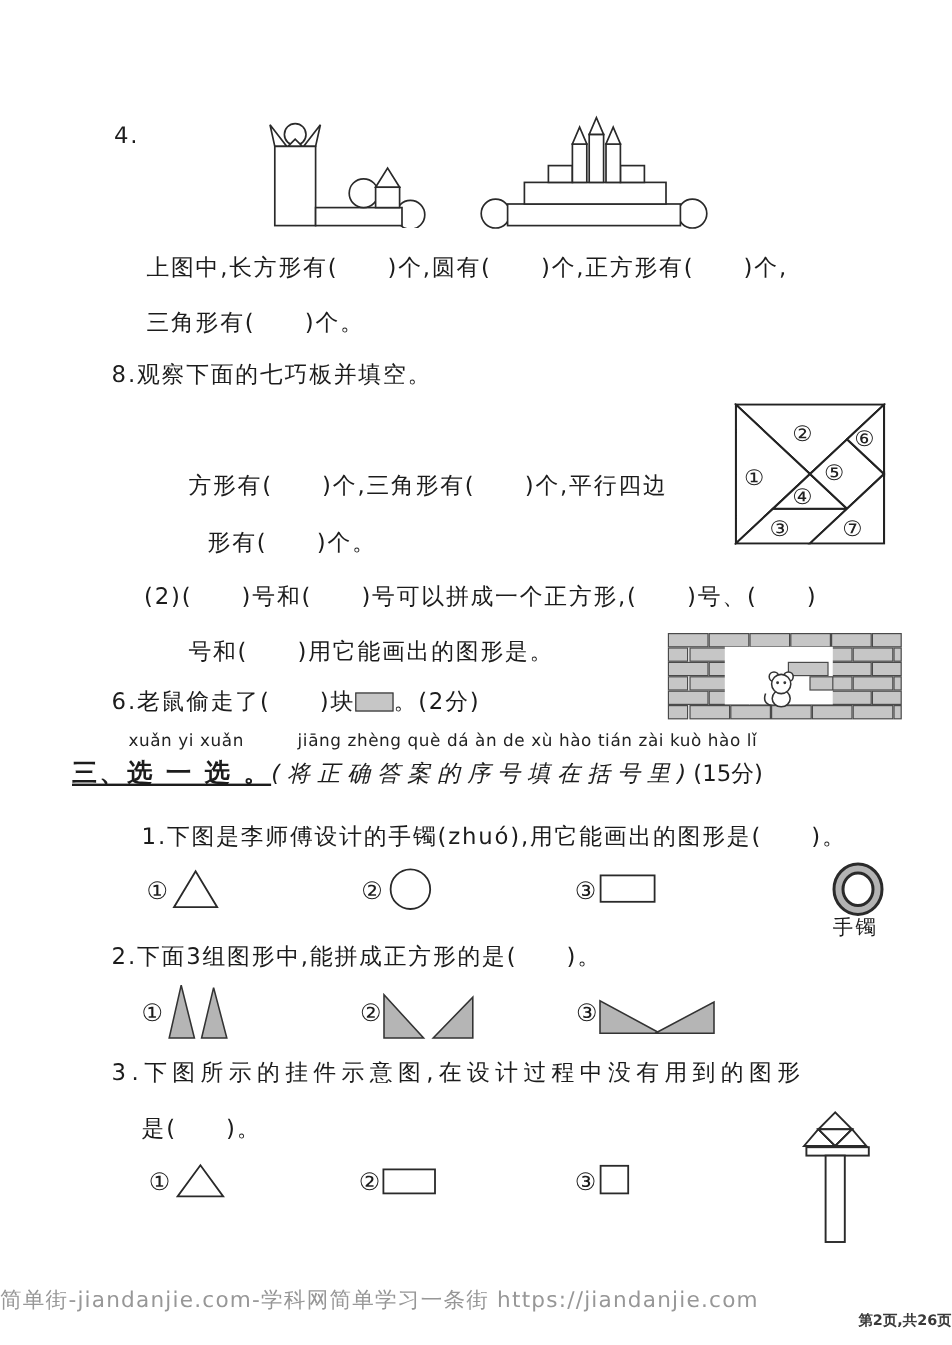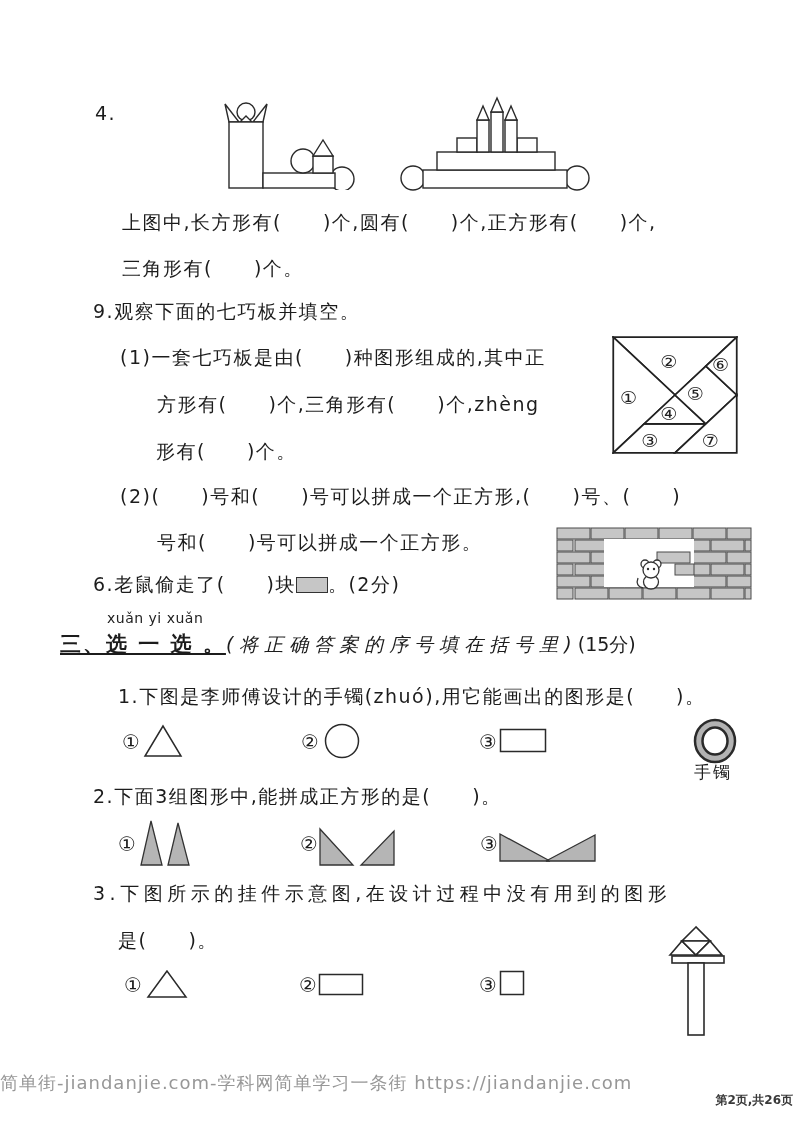--- a/index.html
+++ b/index.html
@@ -56,26 +56,25 @@
       <rect x="91" y="22" width="12" height="40"></rect>
       <polygon points="77,30 89,30 83,16"></polygon>
       <polygon points="91,22 103,22 97,8"></polygon>
       <polygon points="105,30 117,30 111,16"></polygon>
     </g>
   </svg>
 
   <div class="t" style="left:122px;top:210px">上图中,长方形有(　　)个,圆有(　　)个,正方形有(　　)个,</div>
   <div class="t" style="left:122px;top:256px">三角形有(　　)个。</div>
 
-  <div class="t" style="left:93px;top:299px">9.观察下面的七巧板并填空。</div>
-  <div class="t" style="left:120px;top:345px">(1)一套七巧板是由(　　)种图形组成的,其中正</div>
-  <div class="t" style="left:157px;top:392px">方形有(　　)个,三角形有(　　)个,zhèng</div>
-  <div class="t" style="left:156px;top:439px">形有(　　)个。</div>
+  <div class="t" style="left:93px;top:299px">8.观察下面的七巧板并填空。</div>
+  <div class="t" style="left:157px;top:392px">方形有(　　)个,三角形有(　　)个,平行四边</div>
+  <div class="t" style="left:173px;top:439px">形有(　　)个。</div>
   <div class="t" style="left:120px;top:484px">(2)(　　)号和(　　)号可以拼成一个正方形,(　　)号、(　　)</div>
-  <div class="t" style="left:157px;top:530px">号和(　　)号可以拼成一个正方形。</div>
+  <div class="t" style="left:157px;top:530px">号和(　　)用它能画出的图形是。</div>
 
   <svg class="abs" style="left:612px;top:336px" width="126" height="118" viewBox="0 0 100 100" preserveAspectRatio="none">
     <g fill="#ffffff" stroke="#222222" stroke-width="1.4">
       <polygon points="1,1 99,1 50,50"></polygon>
       <polygon points="1,1 1,99 50,50"></polygon>
       <polygon points="1,99 25.5,74.5 74.5,74.5 50,99"></polygon>
       <polygon points="50,50 25.5,74.5 74.5,74.5"></polygon>
       <polygon points="50,50 74.5,25.5 99,50 74.5,74.5"></polygon>
       <polygon points="74.5,25.5 99,1 99,50"></polygon>
       <polygon points="50,99 99,50 99,99"></polygon>
@@ -145,20 +144,21 @@
       <circle cx="89" cy="38" r="4"></circle>
       <circle cx="101" cy="38" r="4"></circle>
       <ellipse cx="95" cy="56" rx="7.5" ry="7"></ellipse>
       <circle cx="95" cy="44" r="8"></circle>
       <circle cx="92" cy="43" r="1.2" fill="#333" stroke="none"></circle>
       <circle cx="98" cy="43" r="1.2" fill="#333" stroke="none"></circle>
     </g>
   </svg>
 
   <div class="pinyin" style="left:107px;top:610px">xuǎn yi xuǎn</div>
+  <div class="pinyin" style="left:248px;top:610px">jiāng zhèng què dá àn de xù hào tián zài kuò hào lǐ</div>
   <div class="t" style="left:60px;top:630px"><span class="head-bold">三、选 一 选 。</span><span class="head-paren">(将正确答案的序号填在括号里)</span><span class="head-score">(15分)</span></div>
 
   <div class="t" style="left:118px;top:684px">1.下图是李师傅设计的手镯(zhuó),用它能画出的图形是(　　)。</div>
 
   <div class="glyph" style="left:122px;top:730px">①</div>
   <svg class="abs" style="left:143px;top:723px" width="40" height="36" viewBox="0 0 40 36">
     <polygon points="20,3 2,33 38,33" fill="#fff" stroke="#2a2a2a" stroke-width="1.5"></polygon>
   </svg>
 
   <div class="glyph" style="left:301px;top:730px">②</div>

